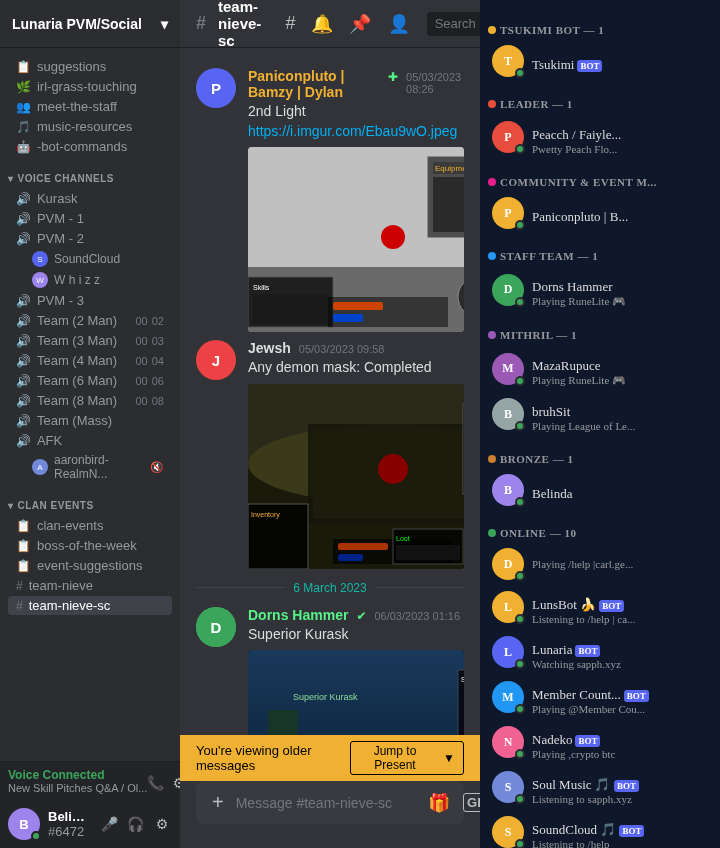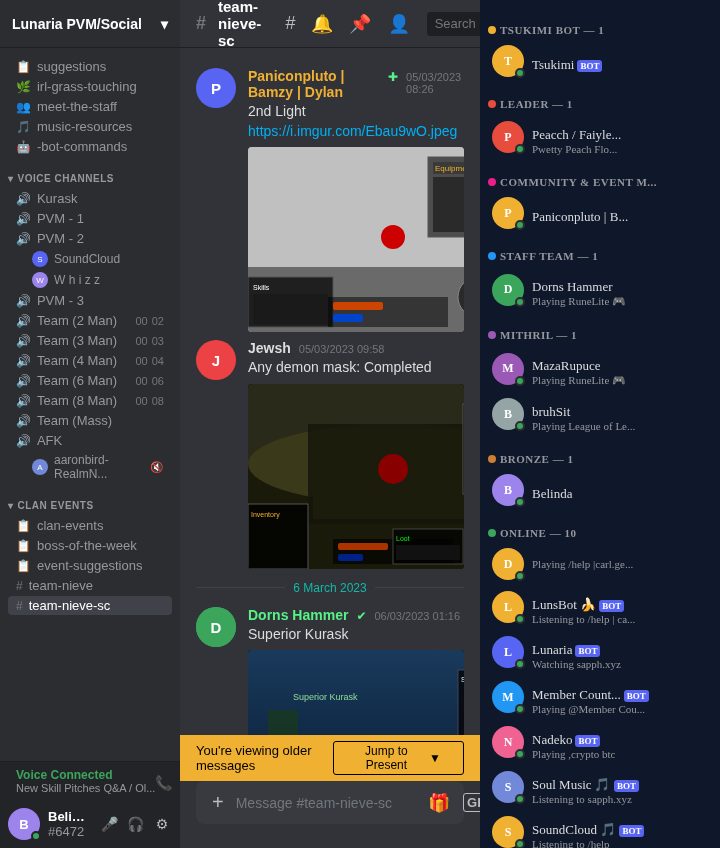--- a/index.html
+++ b/index.html
@@ -279,21 +279,21 @@
       padding: 6px 16px;
       display: flex;
       align-items: center;
       justify-content: space-between;
     }
 
     .jump-to-present {
       background: transparent;
       border: 1px solid #000;
       border-radius: 3px;
-      padding: 2px 22px;
+      padding: 2px 8px;
       font-size: 12px;
       cursor: pointer;
       display: flex;
       align-items: center;
       gap: 12px;
     }
 
     .message-input-wrapper {
       background: #383a40;
       border-radius: 8px;
@@ -554,21 +554,21 @@
     <div class="channel-item">
       <span class="channel-icon">#</span>
       <span class="channel-text">team-nieve</span>
     </div>
     <div class="channel-item active">
       <span class="channel-icon">#</span>
       <span class="channel-text">team-nieve-sc</span>
     </div>
   </div>
 
-  <div style="background:#232428;border-top:1px solid #1e1f22;padding:6px 16px;">
+  <div style="background:#232428;border-top:1px solid #1e1f22;padding:6px 8px;">
     <div style="display:flex;align-items:center;justify-content:space-between;">
       <div>
         <div class="voice-connected-status">Voice Connected</div>
         <div class="voice-connected-channel">New Skill Pitches Q&amp;A / Ol...</div>
       </div>
       <div class="voice-connected-icons">
         <span class="voice-icon">📞</span>
         <span class="voice-icon">⚙</span>
       </div>
     </div>

